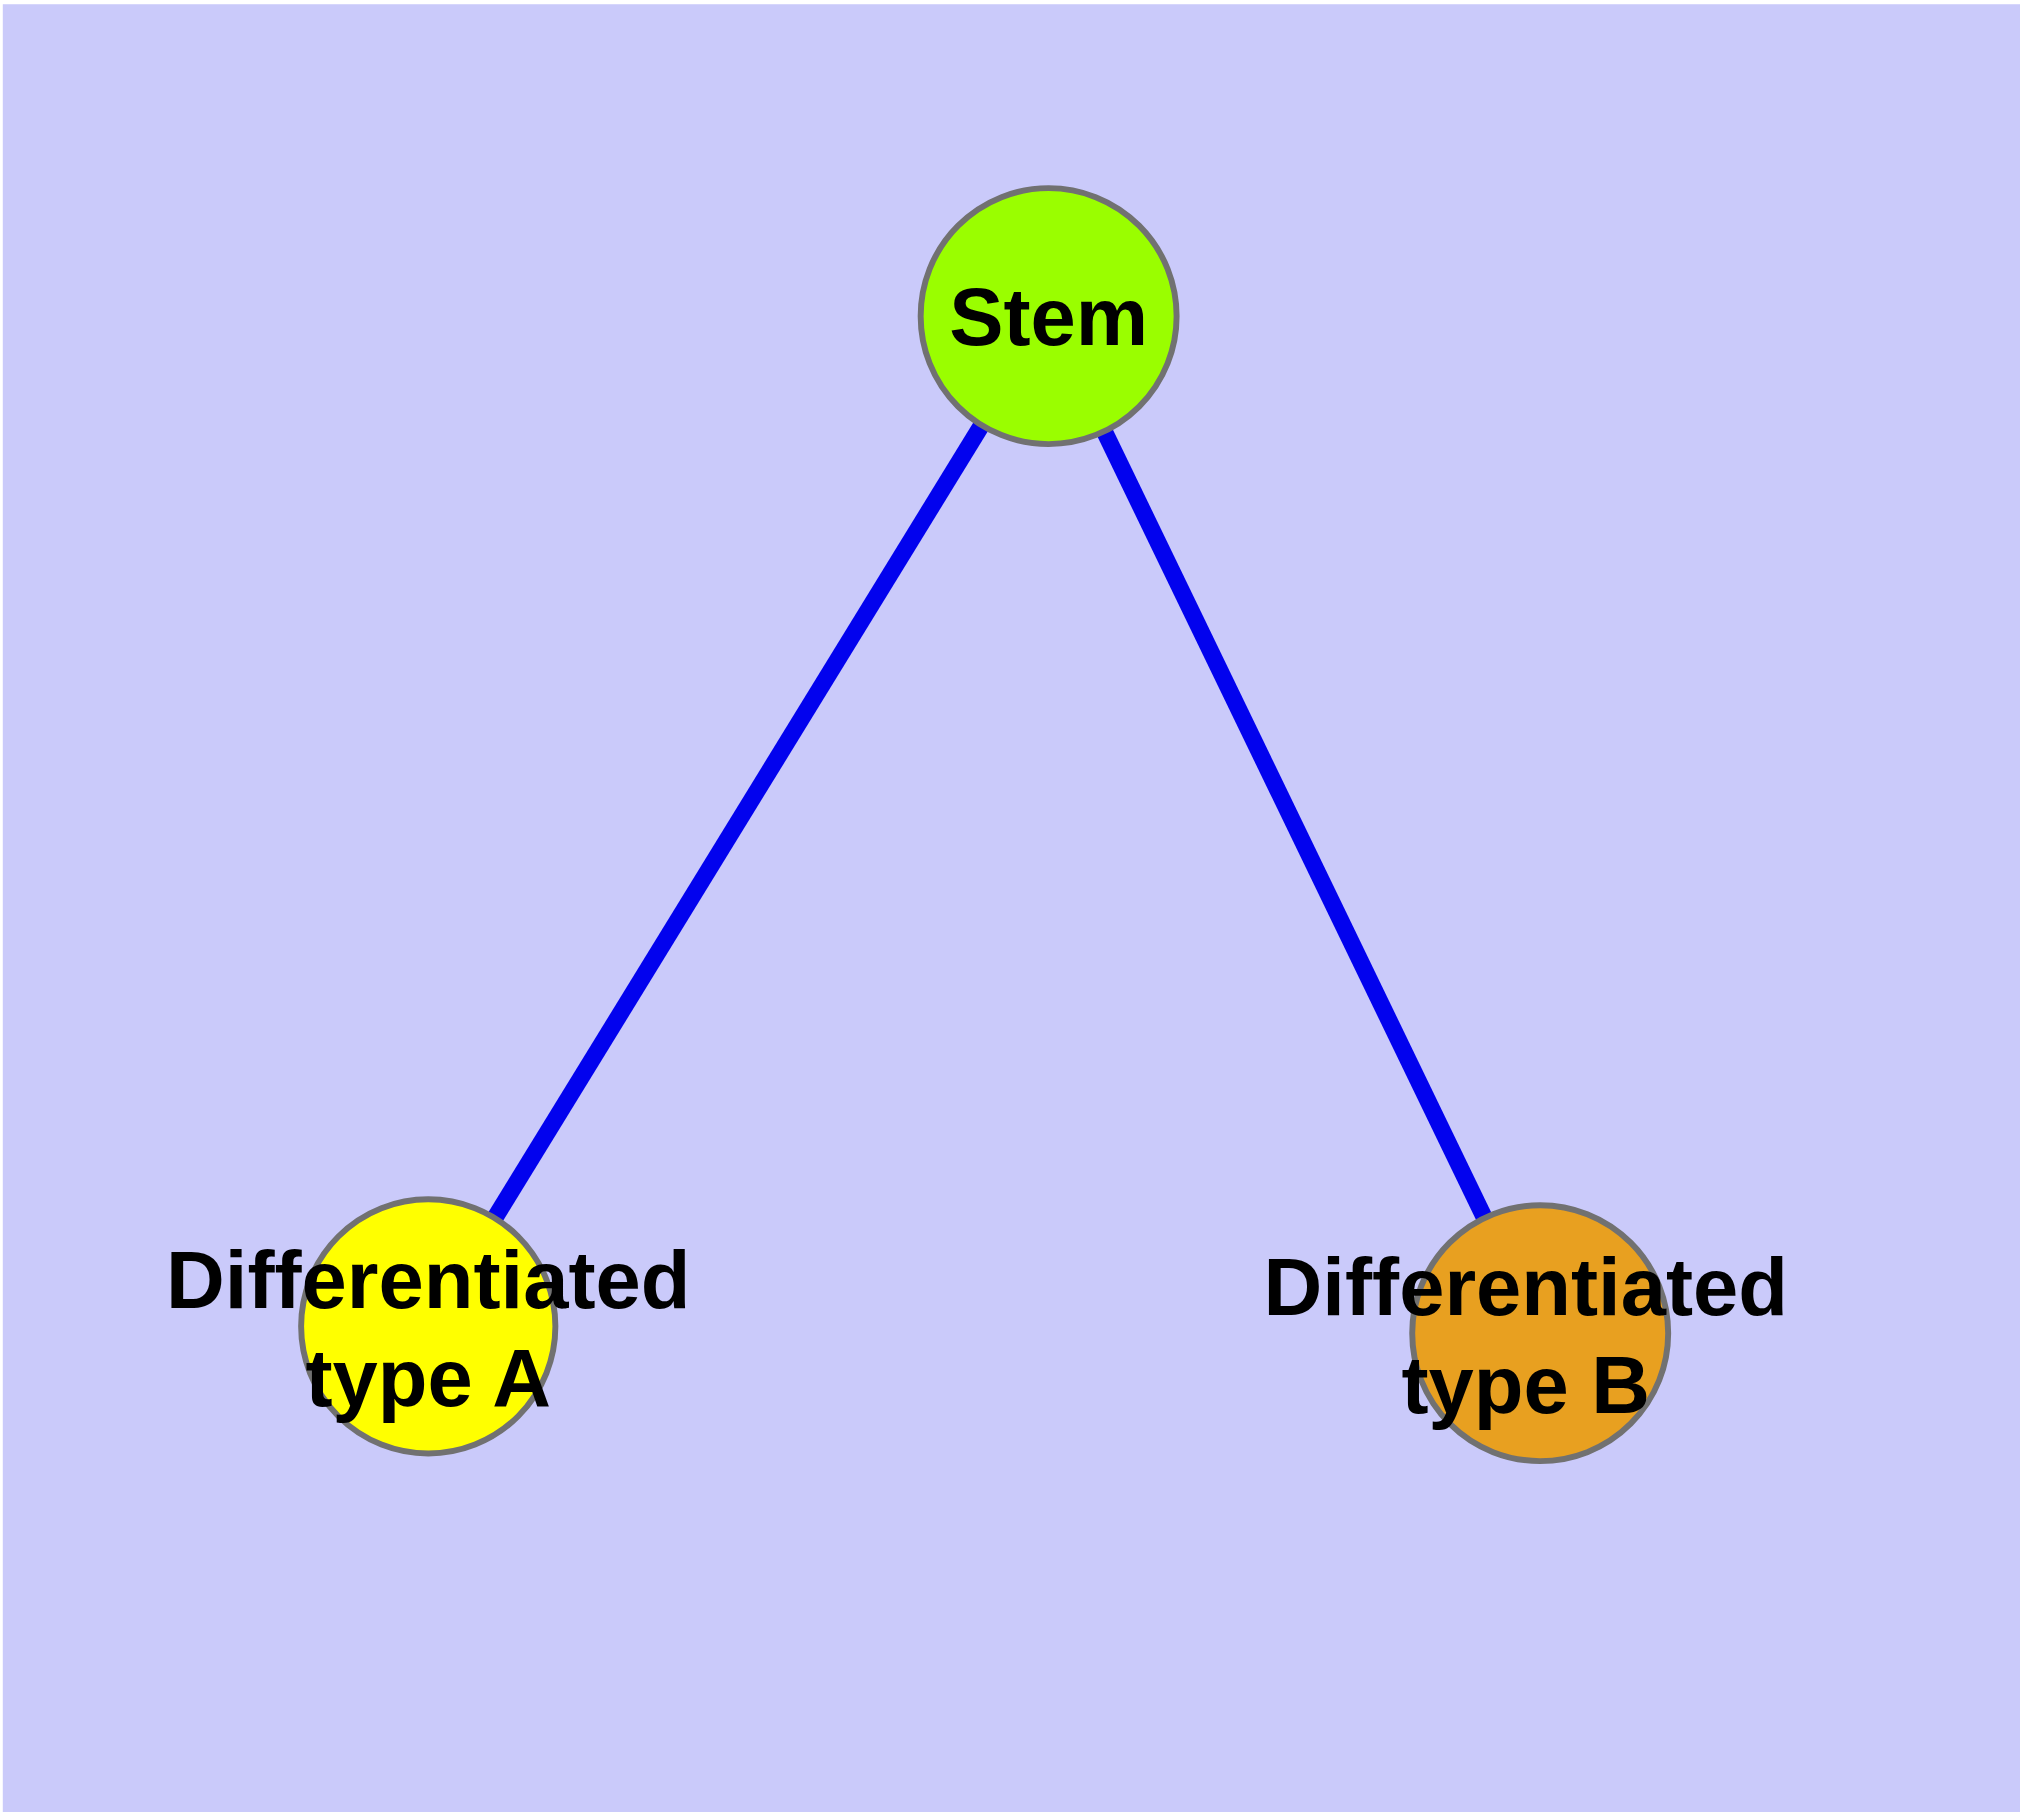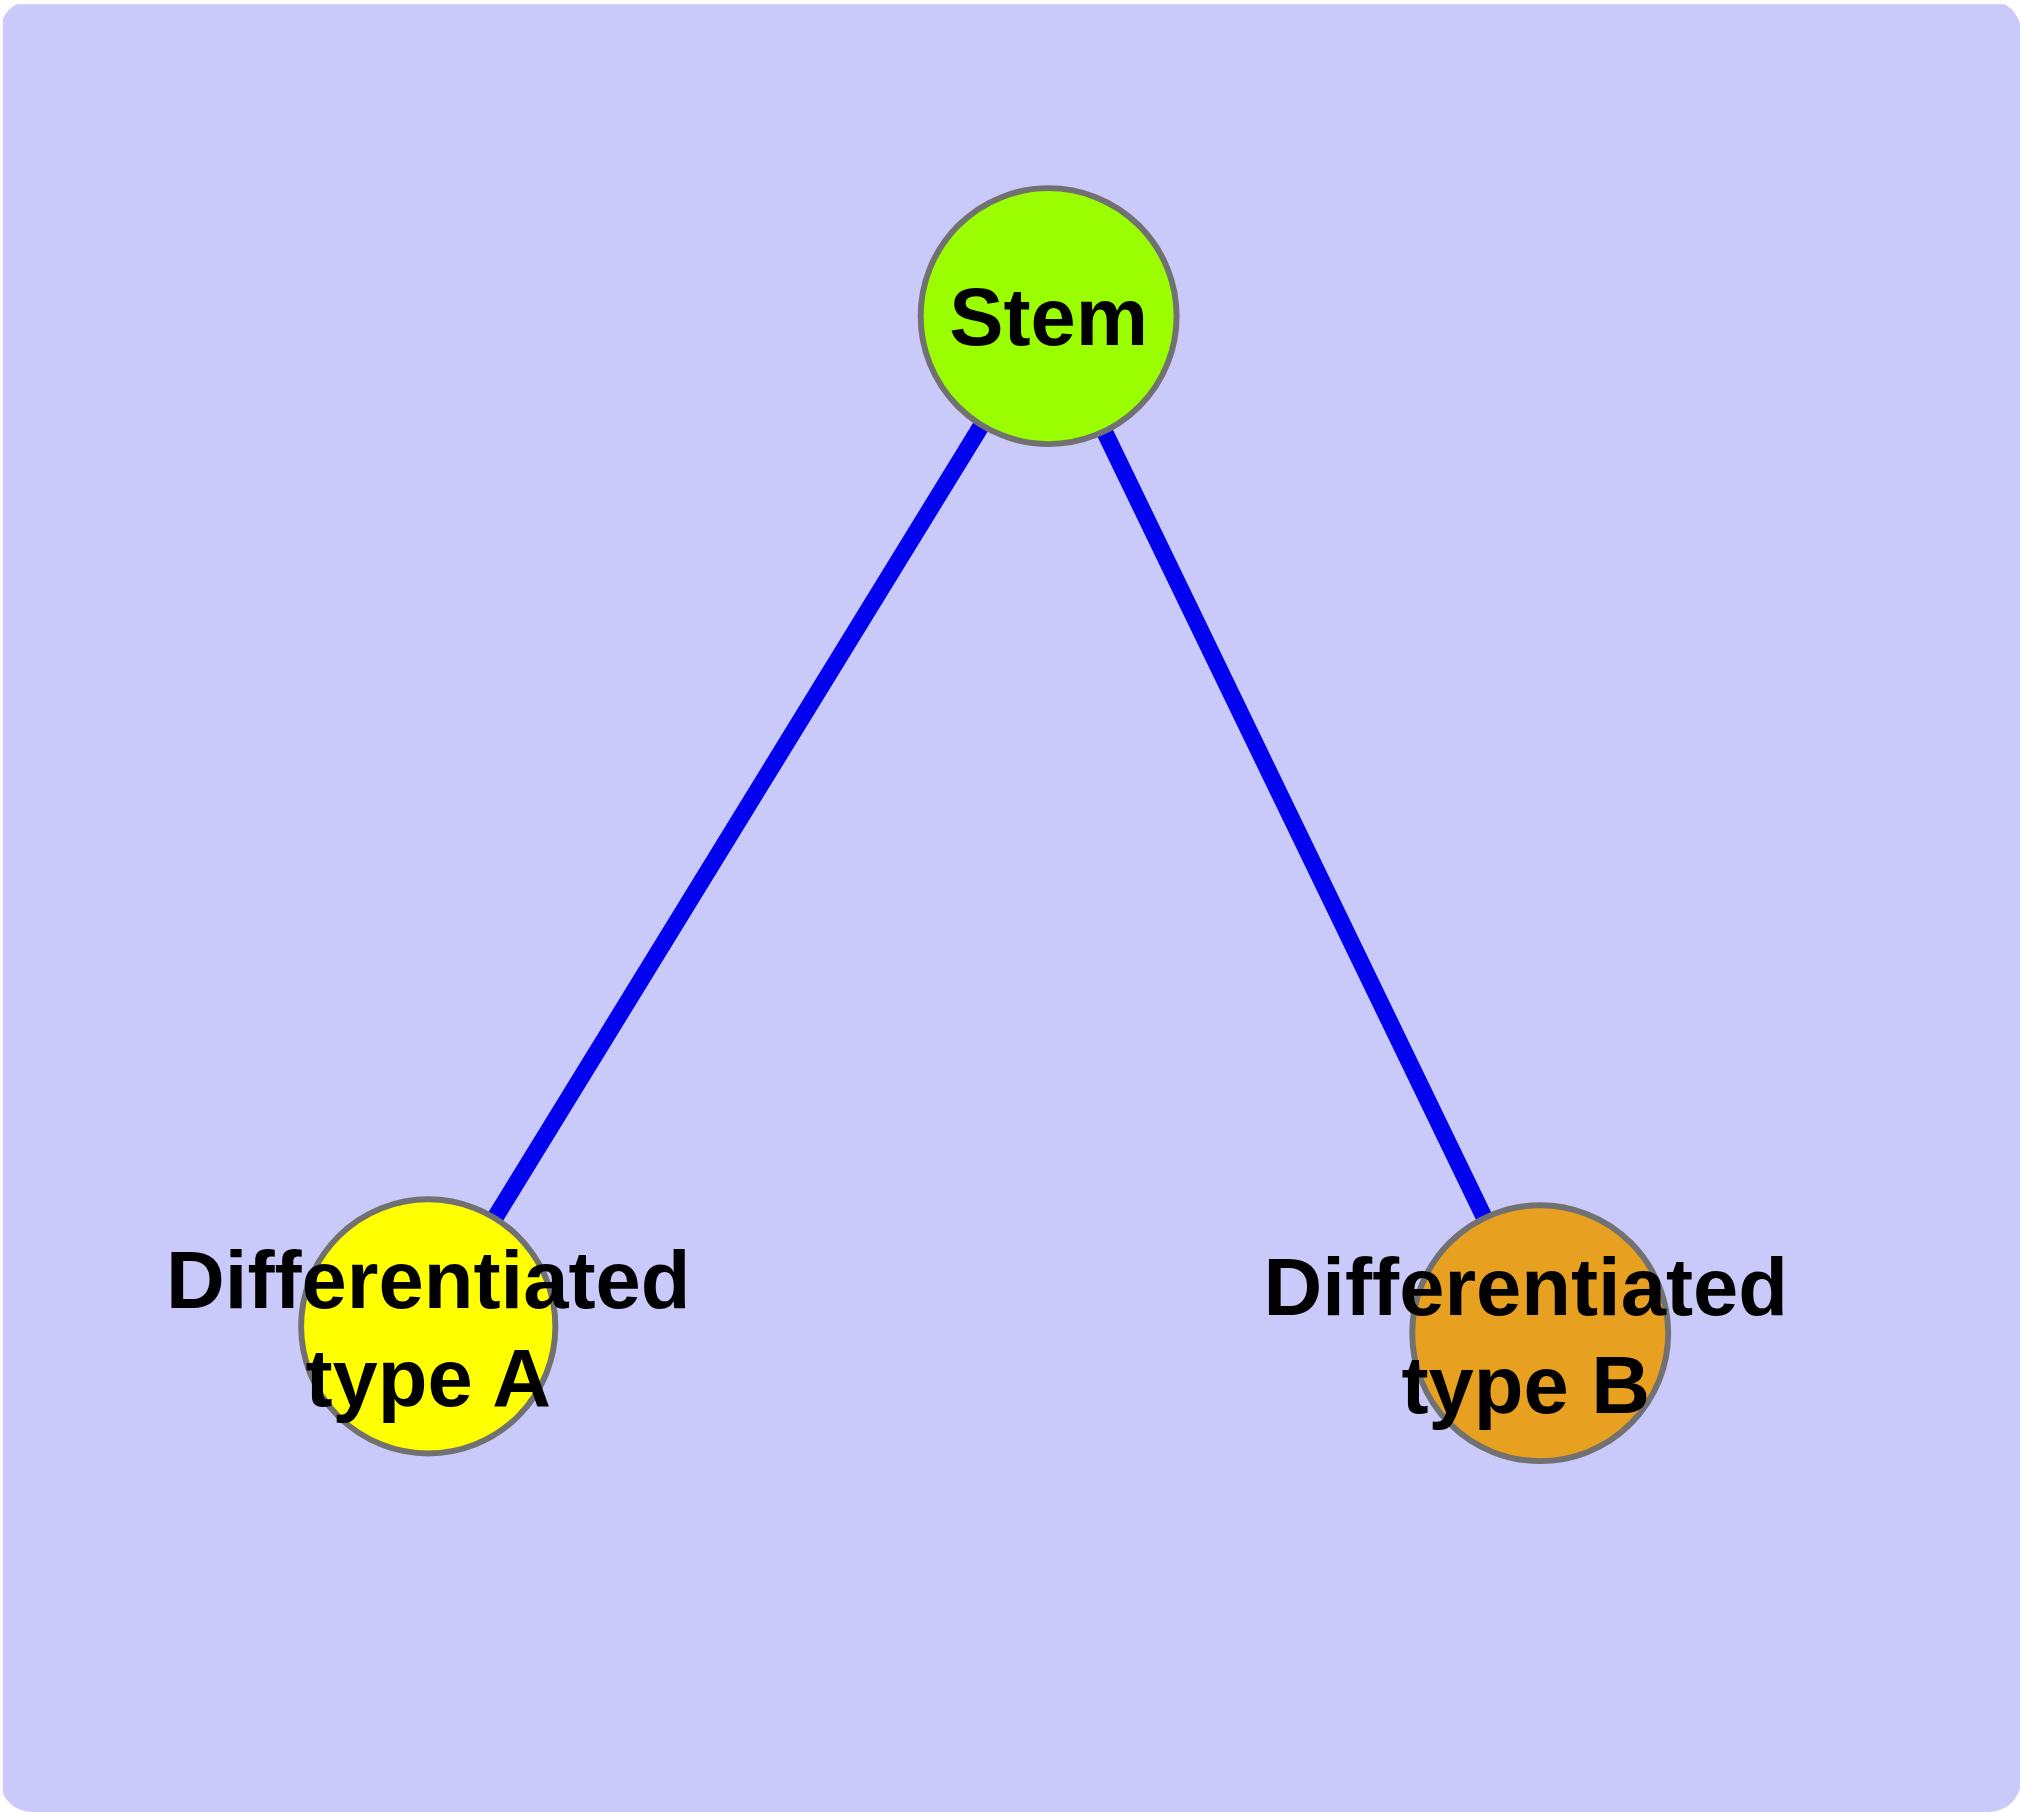--- a/index.html
+++ b/index.html
@@ -7,21 +7,20 @@
     padding: 0;
     background: #ffffff;
   }
   .page {
     position: relative;
     width: 2021px;
     height: 1812px;
     background: #ffffff;
     overflow: hidden;
     font-family: "Liberation Sans", sans-serif;
-    border-radius: 32px;
   }
   svg.diagram {
     position: absolute;
     left: 0;
     top: 0;
     display: block;
   }
   .edge {
     stroke-width: 20px;
     fill: none;

